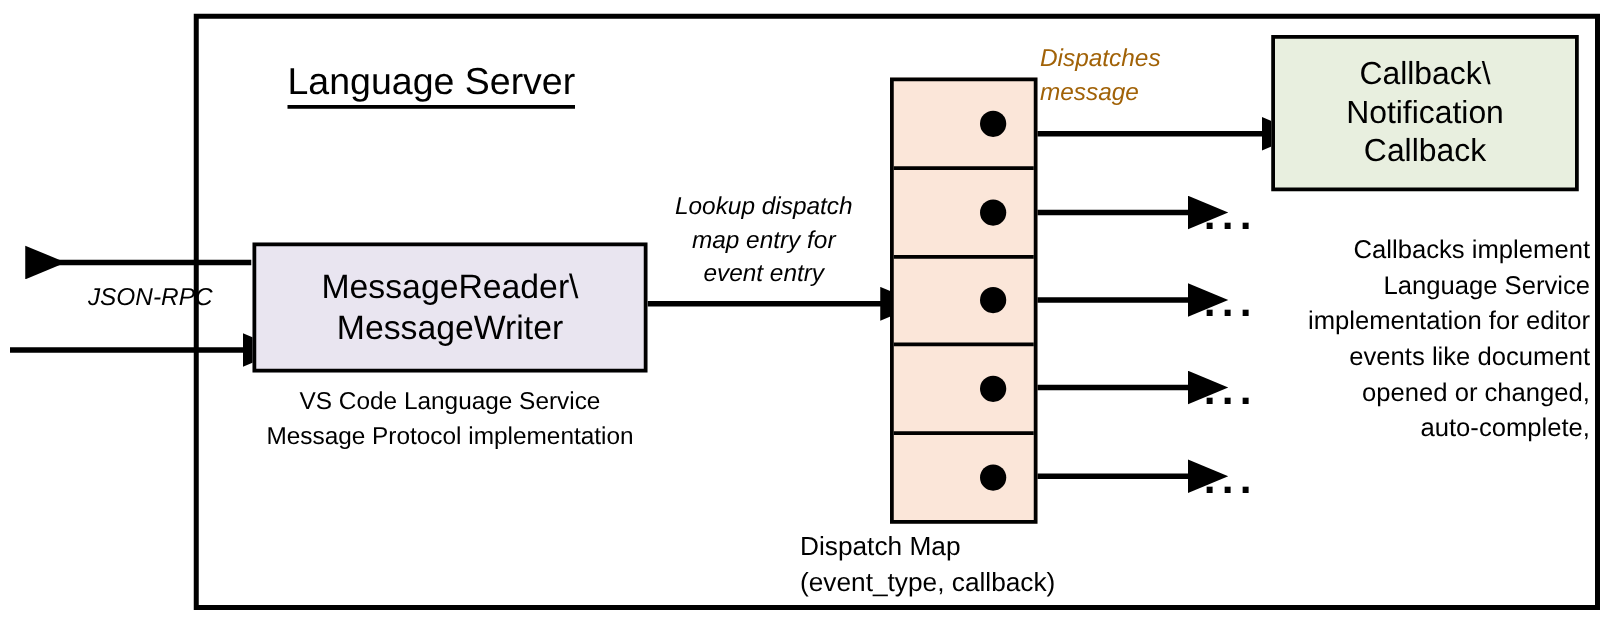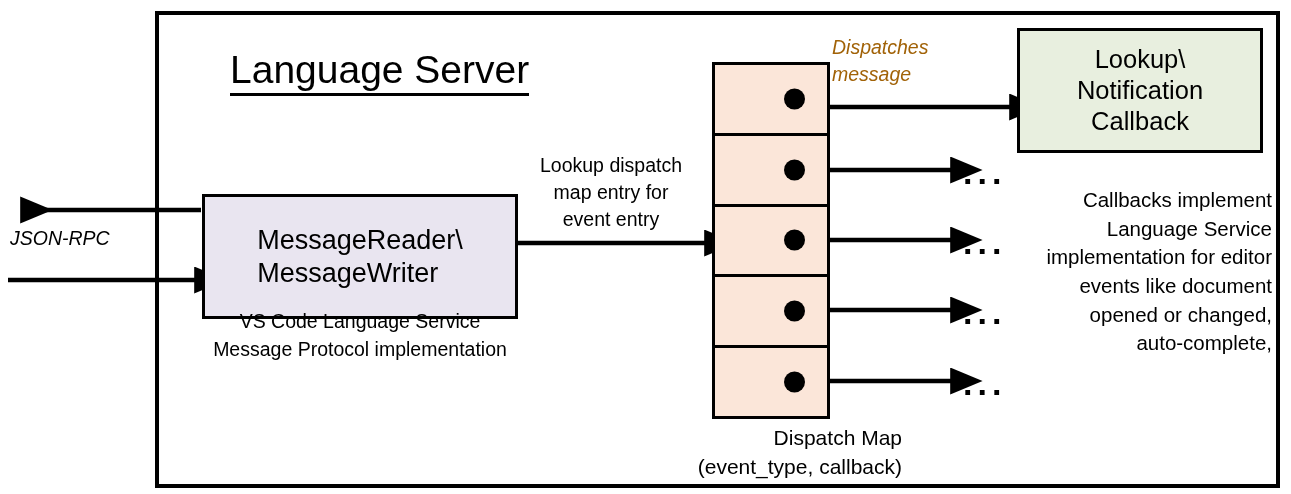--- a/index.html
+++ b/index.html
@@ -25,76 +25,77 @@
     height: 477px;
     border: 4px solid #000000;
     box-sizing: border-box;
   }
 
   
   #server-title {
     left: 230px;
     top: 50px;
     width: 420px;
-    font-size: 39px;
+    font-size: 30px;
     color: #000000;
     text-align: left;
     line-height: 1.05;
     border-bottom: 3px solid #000;
     display: inline-block;
     width: auto;
     padding-bottom: 2px;
   }
 
   
   #msg-box {
     left: 202px;
     top: 194px;
     width: 316px;
-    height: 125px;
+    height: 104px;
     background: #e9e5f0;
     border: 3px solid #000000;
     box-sizing: border-box;
     display: flex;
     align-items: center;
     justify-content: center;
-    text-align: left;
+    text-align: center;
     font-size: 27px;
     line-height: 1.22;
     color: #000;
   }
   #msg-caption {
     left: 192px;
     top: 308px;
     width: 336px;
     text-align: center;
     font-size: 19.5px;
     line-height: 1.42;
     color: #000;
   }
 
   
   #jsonrpc-label {
     left: 10px;
     top: 225px;
     width: 160px;
-    text-align: left;
+    text-align: right;
     font-size: 19.5px;
     font-style: italic;
     line-height: 1.42;
     color: #000;
   }
 
   
   #lookup-label {
     left: 516px;
     top: 152px;
     width: 190px;
     text-align: center;
     font-size: 19.5px;
+    font-style: italic;
     line-height: 1.38;
     color: #000;
   }
 
   
   #dispatches-label {
     left: 832px;
     top: 34px;
     width: 140px;
     text-align: left;
@@ -130,21 +131,21 @@
     transform: translateY(-50%);
     width: 21px;
     height: 21px;
     border-radius: 50%;
     background: #000;
   }
   #dispatch-caption {
     left: 640px;
     top: 423px;
     width: 262px;
-    text-align: right;
+    text-align: left;
     font-size: 21px;
     line-height: 1.4;
     color: #000;
   }
 
   
   #callback-box {
     left: 1017px;
     top: 28px;
     width: 246px;
@@ -285,21 +286,21 @@
     <div>(event_type, callback)</div>
   </div>
 
   <div class="ellipsis" style="left:963px; top:155px;">...</div>
   <div class="ellipsis" style="left:963px; top:225px;">...</div>
   <div class="ellipsis" style="left:963px; top:295px;">...</div>
   <div class="ellipsis" style="left:963px; top:366px;">...</div>
 
   <div class="abs" id="callback-box">
     <div>
-      <div>Lookup\</div>
+      <div>Callback\</div>
       <div>Notification</div>
       <div>Callback</div>
     </div>
   </div>
   <div class="abs" id="callback-caption">
     <div>Callbacks implement</div>
     <div>Language Service</div>
     <div>implementation for editor</div>
     <div>events like document</div>
     <div>opened or changed,</div>

